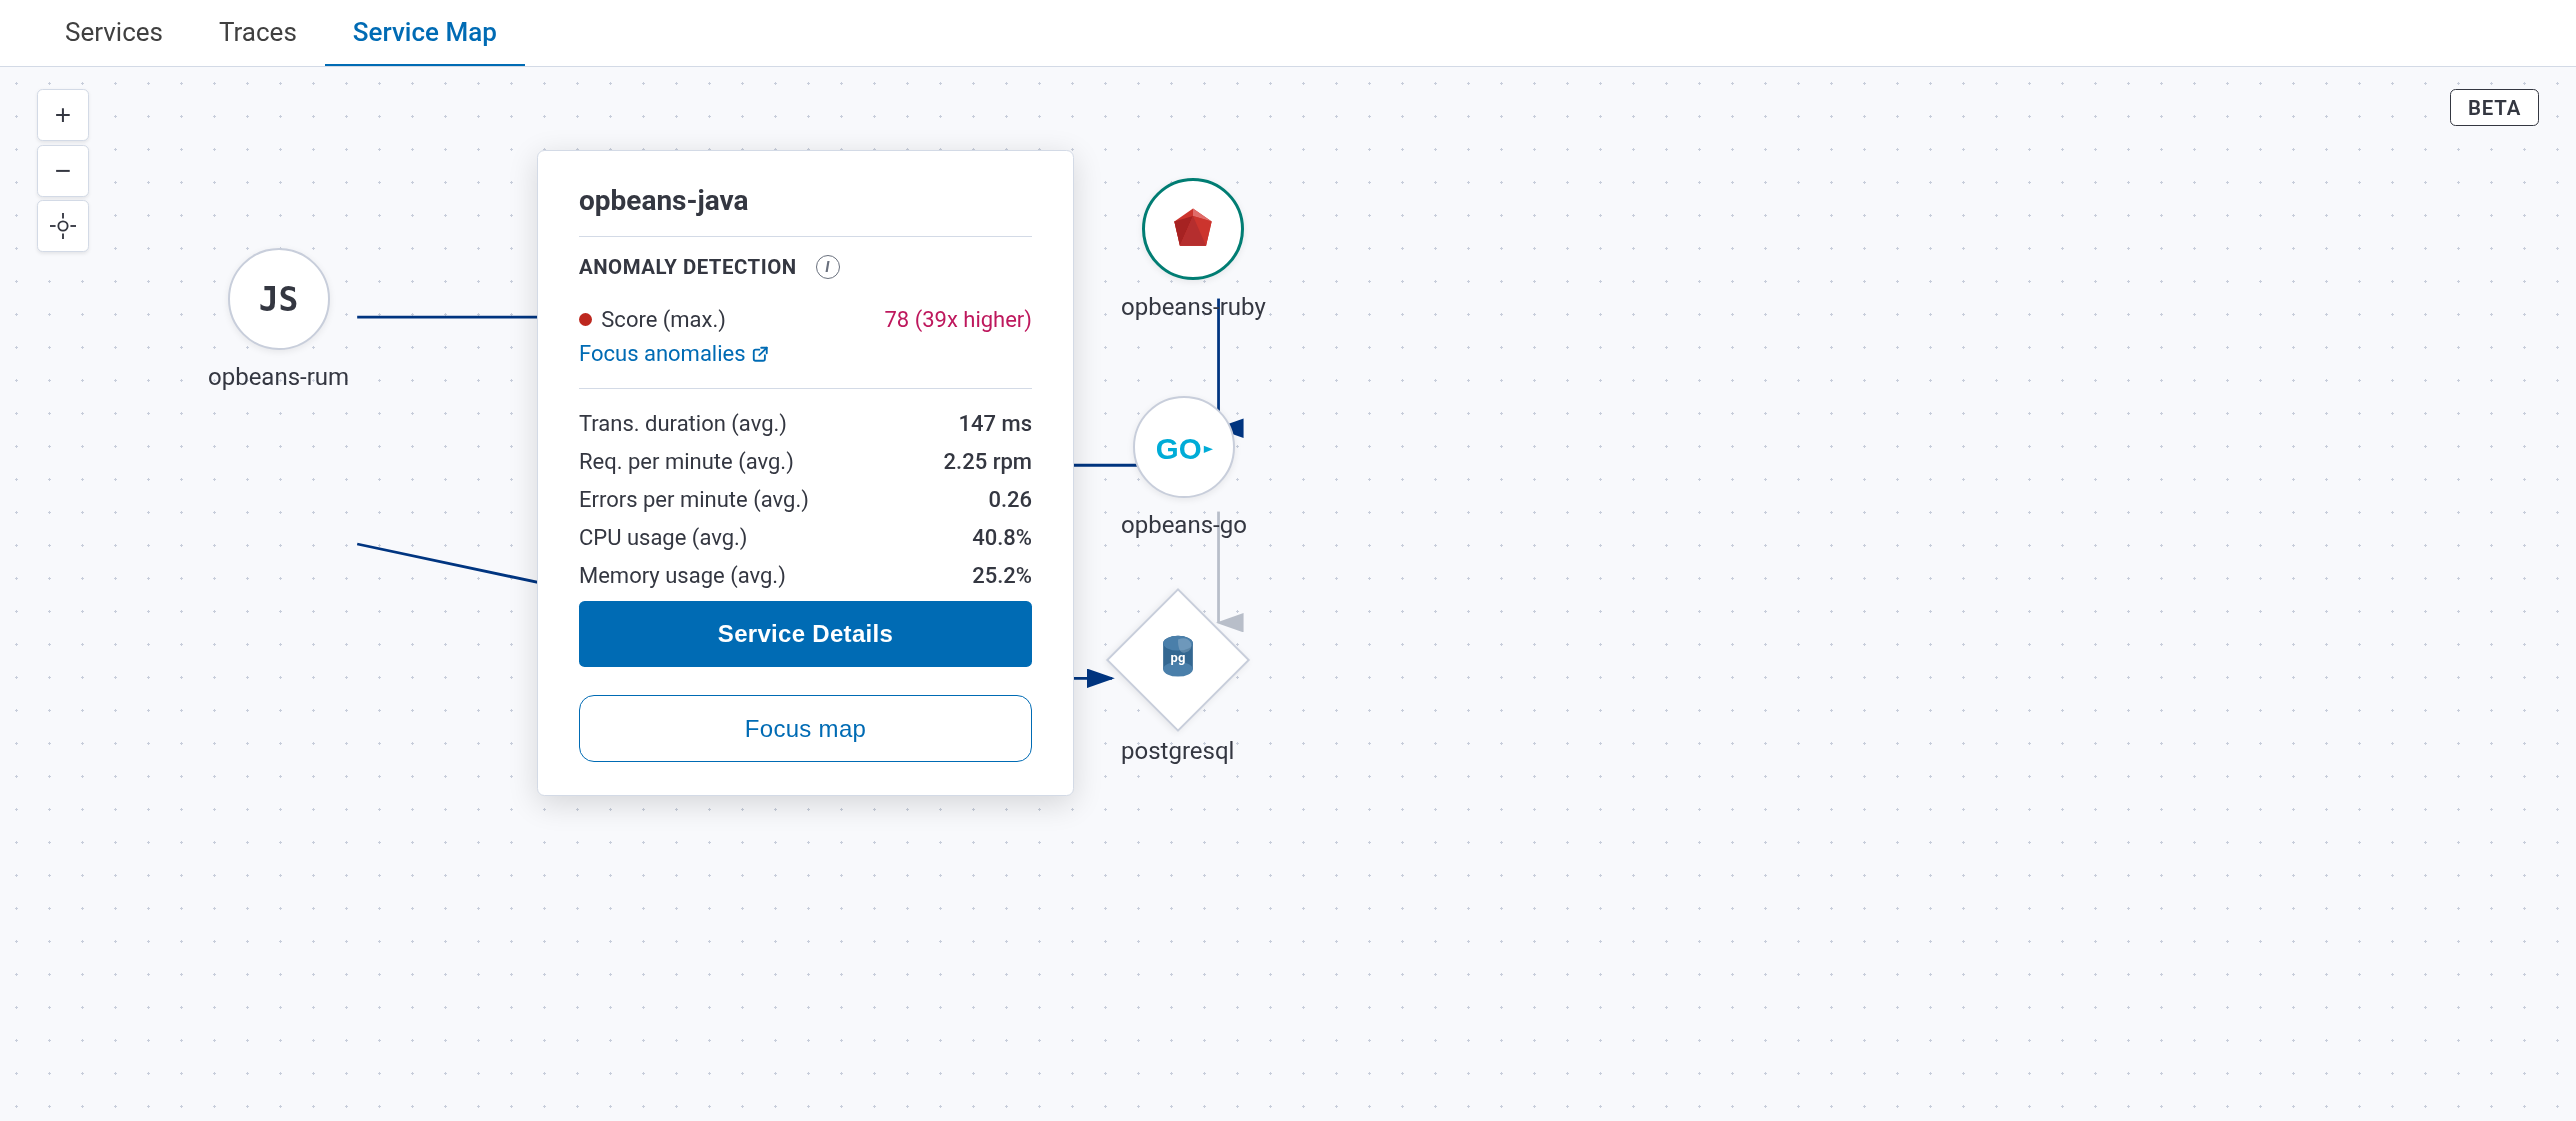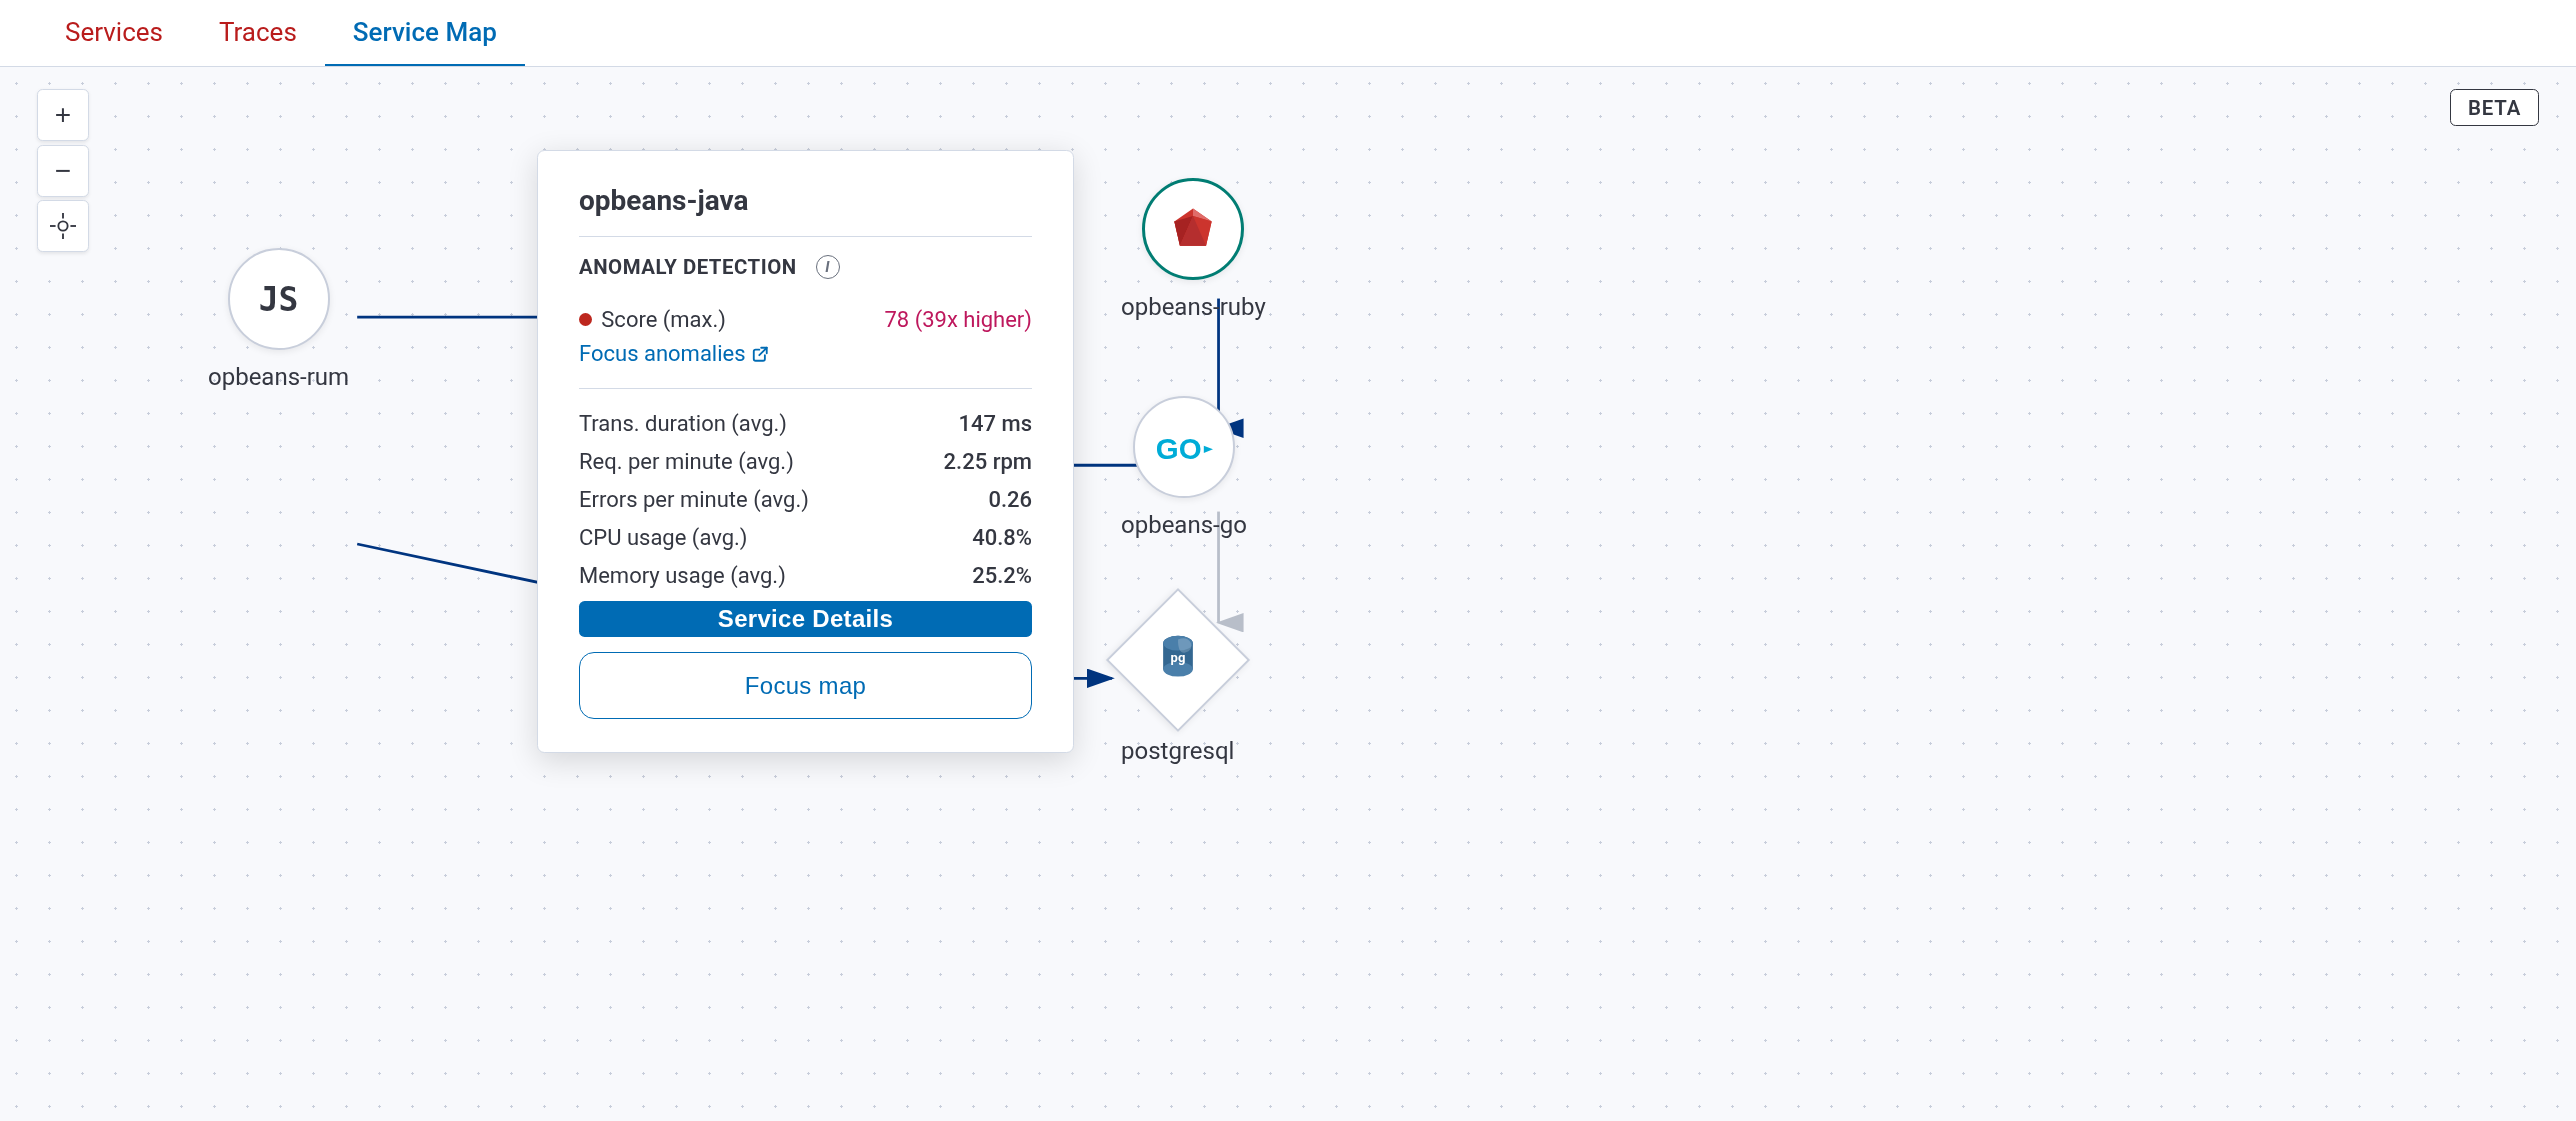--- a/index.html
+++ b/index.html
@@ -19,21 +19,21 @@
       align-items: flex-end;
       padding: 0 37px;
       height: 67px;
       position: relative;
       z-index: 10;
     }
     .nav-tab {
       font-size: 26px;
       padding: 0 28px 16.7px 28px;
       cursor: pointer;
-      color: #b91c1c;
+      color: #404040;
       border-bottom: 2.8px solid transparent;
       text-decoration: none;
     }
     .nav-tab.active {
       color: #006bb4;
       border-bottom: 2.8px solid #006bb4;
       font-weight: 500;
     }
 
     
@@ -228,25 +228,25 @@
       font-size: 22px;
       color: #343741;
       font-weight: 500;
     }
     .btn-service-details {
       width: 100%;
       background: #006bb4;
       color: #fff;
       border: none;
       border-radius: 5.6px;
-      padding: 4px 0;
+      padding: 19px 0;
       font-size: 24px;
       font-weight: 600;
       cursor: pointer;
-      margin-bottom: 15px;
+      margin-bottom: 28px;
       letter-spacing: 0.3px;
     }
     .btn-focus-map {
       width: 100%;
       background: #fff;
       color: #006bb4;
       border: 1.9px solid #006bb4;
       border-radius: 15px;
       padding: 18.5px 0;
       font-size: 24px;

